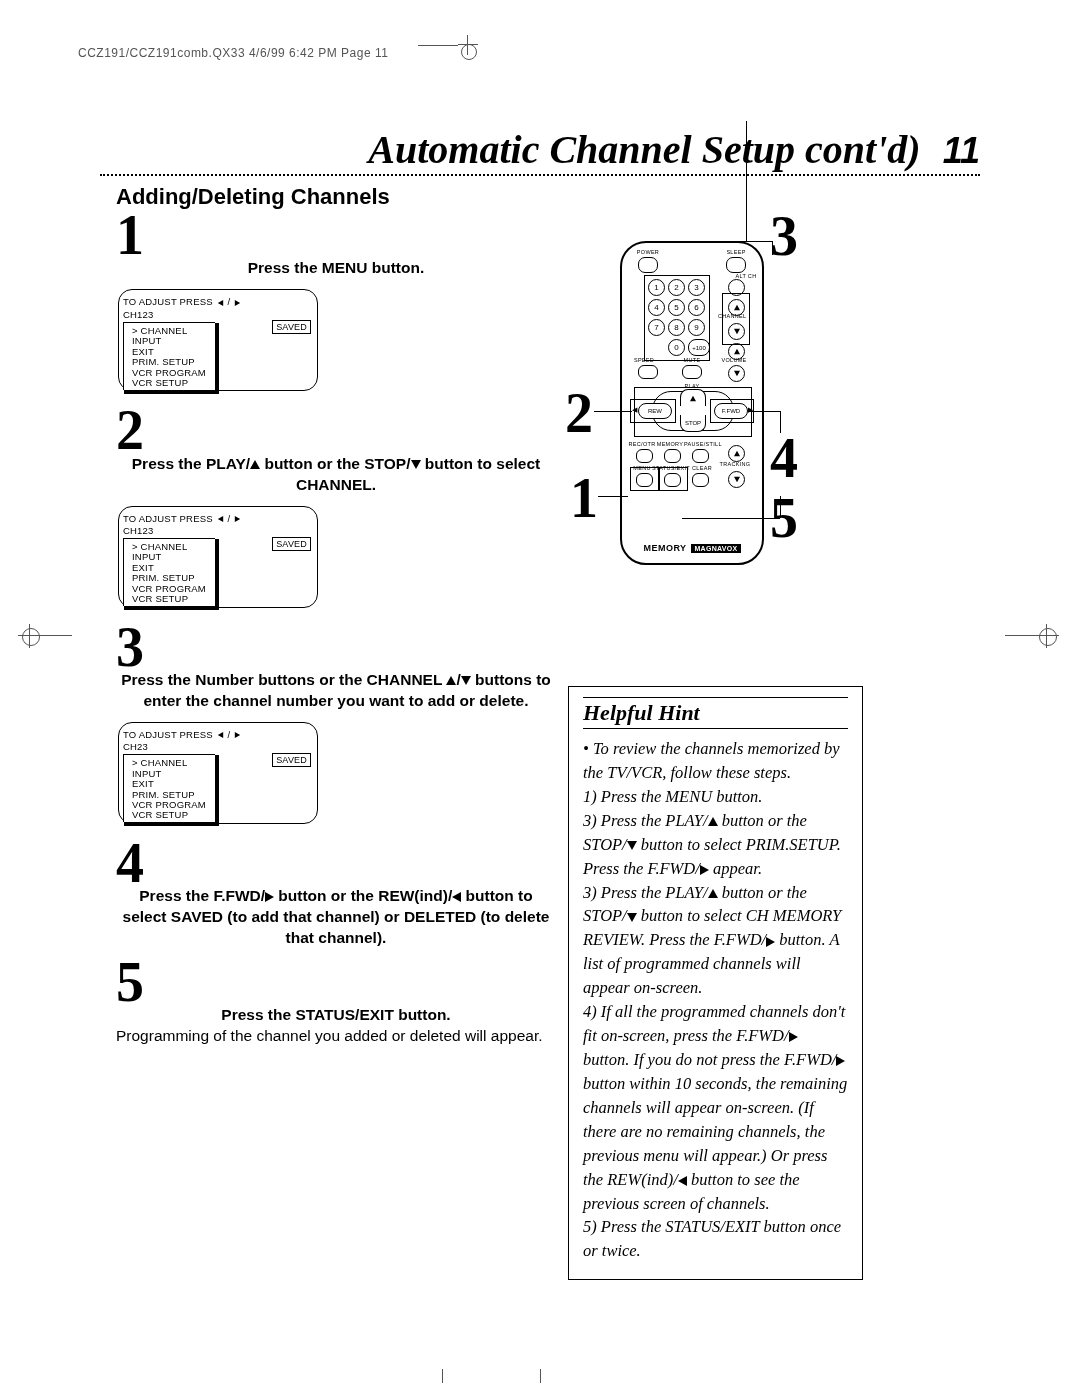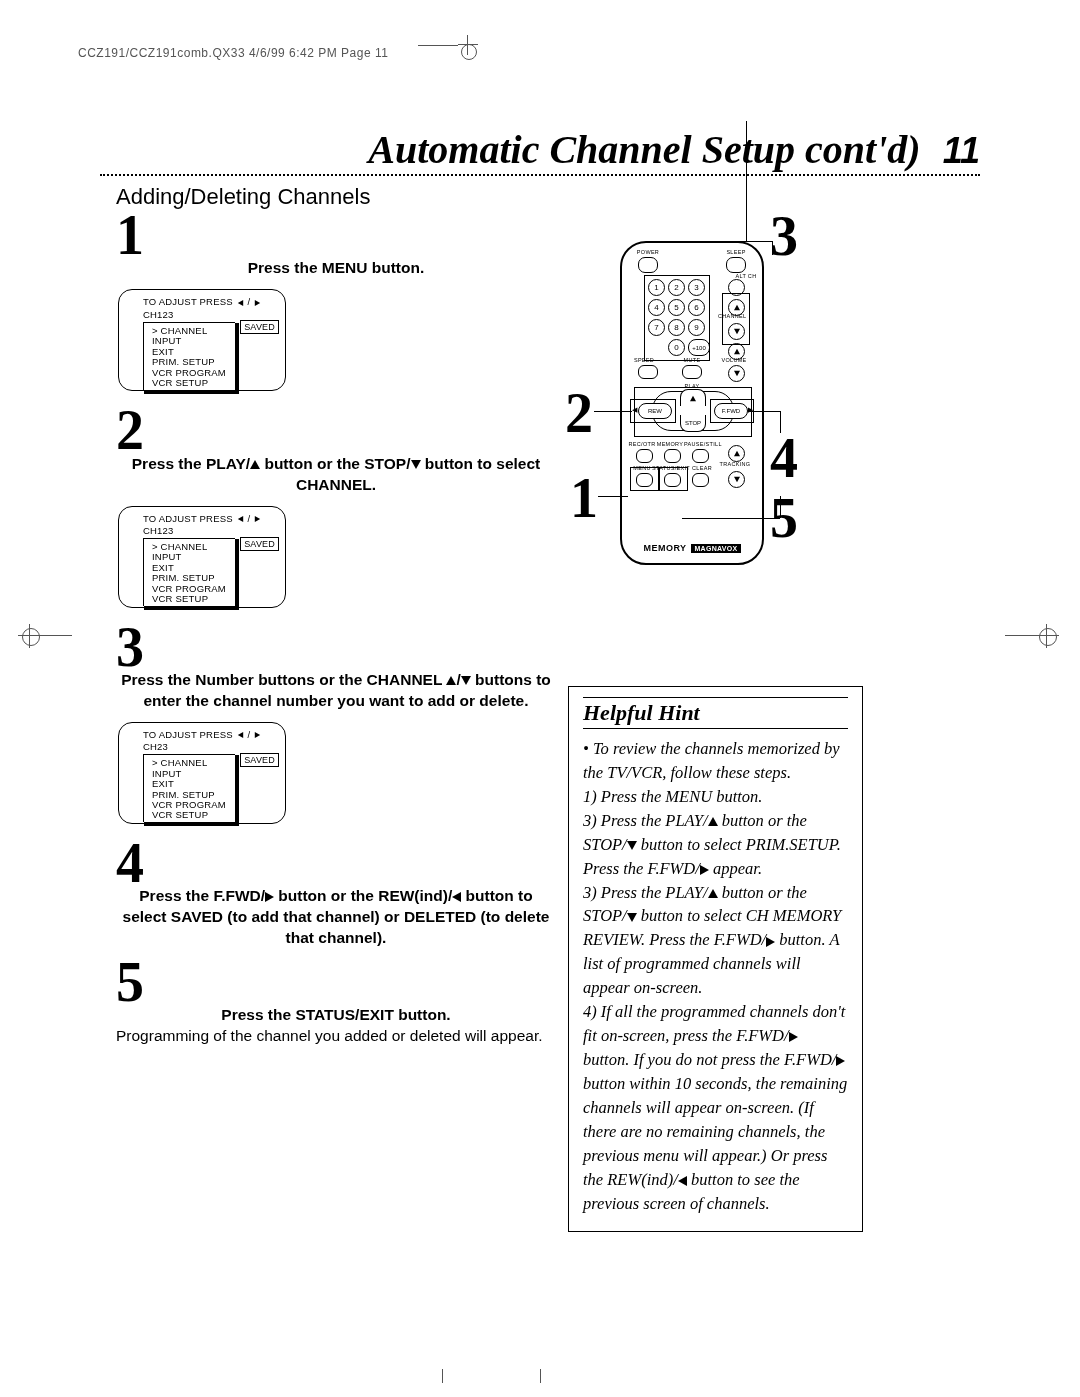--- a/index.html
+++ b/index.html
@@ -87,21 +87,21 @@
     top: 158px;
     left: 100px;
     right: 100px;
     border-top: 2px dotted #000;
   }
 
   .subtitle {
     position: absolute;
     top: 168px;
     left: 116px;
-    font-weight: normal;
+    font-weight: bold;
     font-size: 22px;
   }
 
   .left-col {
     position: absolute;
     left: 116px;
     top: 190px;
     width: 440px;
   }
   .step { margin-bottom: 8px; }
@@ -121,27 +121,27 @@
     text-align: center;
   }
   .stepbody {
     font-size: 15.5px;
     font-weight: normal;
     line-height: 1.35;
   }
 
   .osd {
     position: relative;
-    width: 168px;
+    width: 200px;
     height: 102px;
     border: 1.5px solid #000;
     border-radius: 14px;
     margin: 10px 0 14px 2px;
     font-size: 9.5px;
-    padding: 6px 6px 6px 24px;
+    padding: 6px 6px 6px 4px;
     box-sizing: border-box;
     font-family: Arial, sans-serif;
     letter-spacing: 0.2px;
   }
   .osd .toadj { font-size: 9.5px; }
   .osd .ch { margin-top: 1px; }
   .osd .menu {
     position: relative;
     margin-top: 2px;
     background: #fff;
@@ -549,20 +549,21 @@
   <div class="hint-box">
     <div class="hint-title-wrap">
       <div class="hint-title">Helpful Hint</div>
     </div>
     <div class="hint-body">
       <span class="bullet"></span><span>To review the channels memorized by the TV/VCR, follow these steps.</span><br>
       <span>1) Press the MENU button.</span><br>
       <span>3) Press the PLAY/</span><span class="tri tri-up"></span><span> button or the STOP/</span><span class="tri tri-down"></span><span> button to select PRIM.SETUP. Press the F.FWD/</span><span class="tri tri-right"></span><span> appear.</span><br>
       <span>3) Press the PLAY/</span><span class="tri tri-up"></span><span> button or the STOP/</span><span class="tri tri-down"></span><span> button to select CH MEMORY REVIEW. Press the F.FWD/</span><span class="tri tri-right"></span><span> button. A list of programmed channels will appear on-screen.</span><br>
       <span>4) If all the programmed channels don't fit on-screen, press the F.FWD/</span><span class="tri tri-right"></span><span> button. If you do not press the F.FWD/</span><span class="tri tri-right"></span><span> button within 10 seconds, the remaining channels will appear on-screen. (If there are no remaining channels, the previous menu will appear.) Or press the REW(ind)/</span><span class="tri tri-left"></span><span> button to see the previous screen of channels.</span><br>
+      <span>5) Press the STATUS/EXIT button once or twice.</span>
     </div>
   </div>
 
   <div class="sidecross" style="left:18px;top:608px;">
     <div class="sidecircle"></div>
     <div class="bar" style="left:24px;top:11px;width:30px;"></div>
   </div>
   <div class="sidecross" style="left:1035px;top:608px;">
     <div class="sidecircle"></div>
     <div class="bar" style="left:-30px;top:11px;width:30px;"></div>

